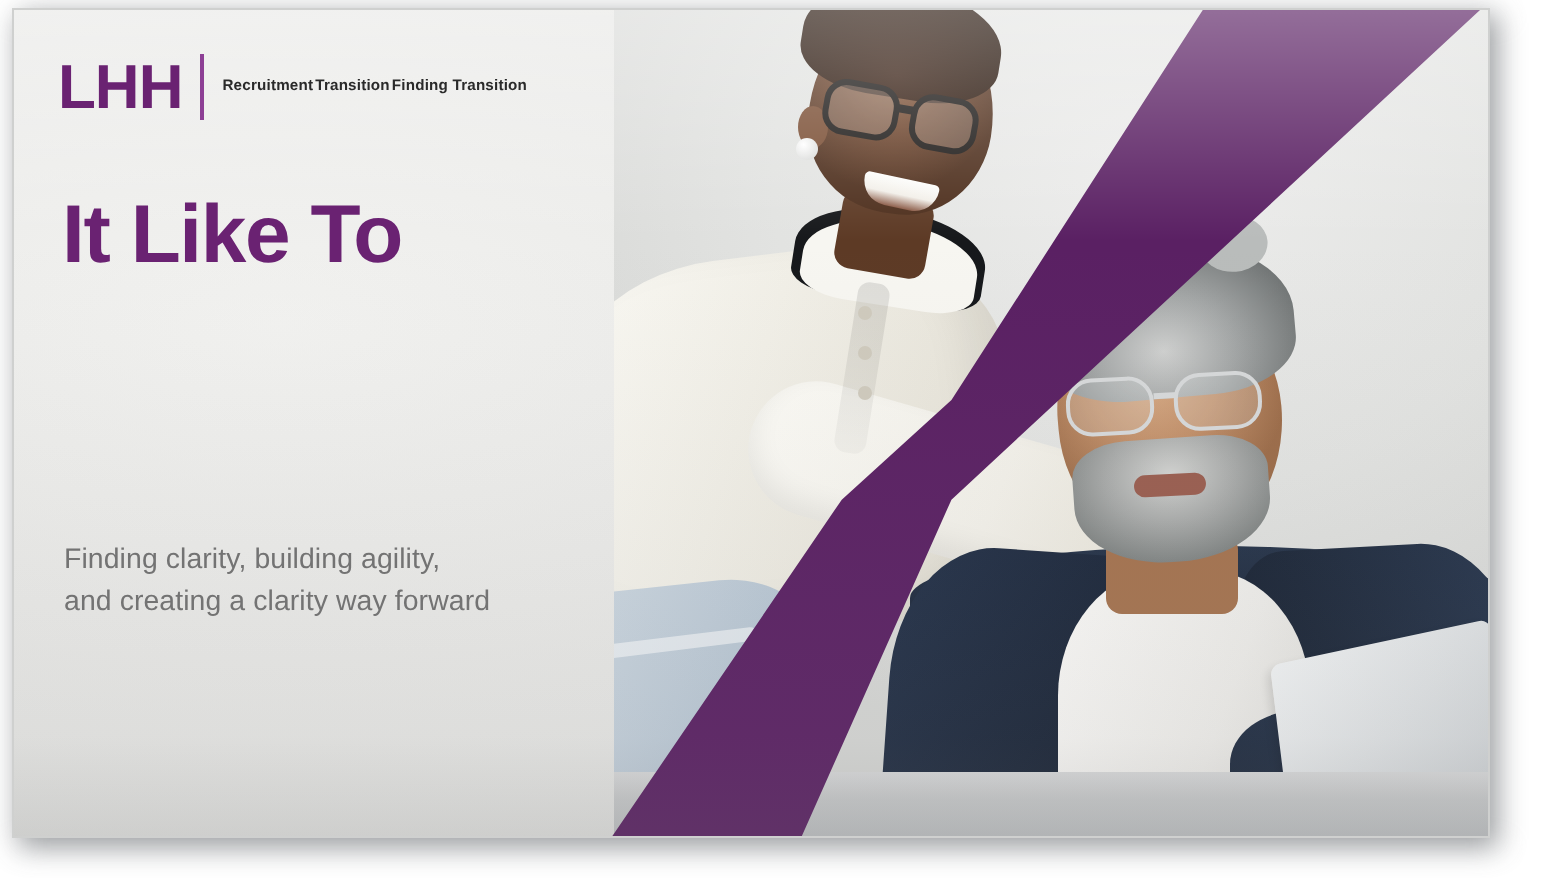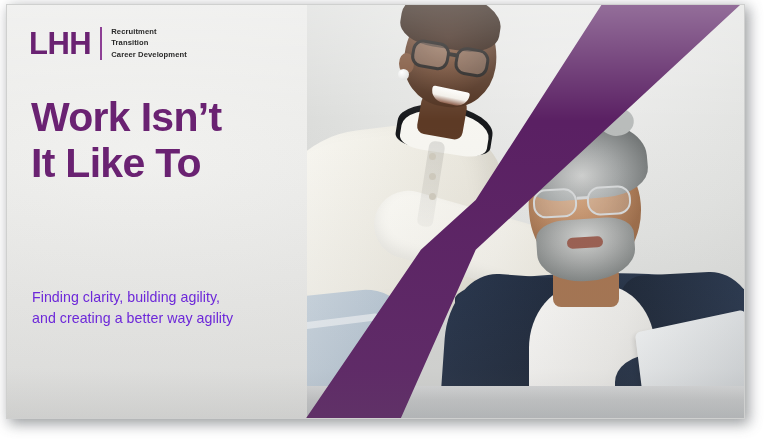--- a/index.html
+++ b/index.html
@@ -294,40 +294,39 @@
     position:absolute; left:22px; top:22px;
     display:flex; align-items:center; gap:9px;
   }
   .logo-mark {
     font-size:31px; font-weight:bold; letter-spacing:-.5px;
     line-height:1; color:#6a2272;
     font-family:"Liberation Sans", sans-serif;
   }
   .logo-rule { width:2px; height:33px; background:#8d3f95; }
   .logo-tagline {
-    display:flex; flex-direction:column; gap:1px;
+    display:flex; flex-direction:row; gap:1px;
     font-size:7.6px; font-weight:bold; line-height:1.35;
     color:#2a2a2a; letter-spacing:.1px;
   }
 
   
   .headline {
     position:absolute; left:24px; top:90px;
     width:300px;
     font-size:41px; font-weight:bold; line-height:1.12;
     letter-spacing:-.7px;
     color:#6a2272;
   }
   .headline span { display:block; white-space:nowrap; }
   .subhead {
     position:absolute; left:25px; top:265px;
     width:300px;
-    font-size:14.2px; line-height:1.5; color:#6d28d9;
+    font-size:14.2px; line-height:1.5; color:#737373;
     letter-spacing:.05px;
-    margin-top:17px;
   }
   .subhead span { display:block; white-space:nowrap; }
 </style>
 </head>
 <body>
 
 <div class="canvas">
 
   <div class="slide-shadow"></div>
 
@@ -409,28 +408,27 @@
     </div>
 
     <div class="wall-vignette"></div>
 
     <div class="logo">
       <div class="logo-mark">LHH</div>
       <div class="logo-rule"></div>
       <div class="logo-tagline">
         <span>Recruitment</span>
         <span>Transition</span>
-        <span>Career Development</span>
+        <span>Finding Transition</span>
       </div>
     </div>
 
     <div class="headline">
-      <span>Work Isn’t</span>
       <span>It Like To</span>
     </div>
 
     <div class="subhead">
       <span>Finding clarity, building agility,</span>
-      <span>and creating a better way agility</span>
+      <span>and creating a clarity way forward</span>
     </div>
 
   </div>
 </div>
 
 </body></html>

